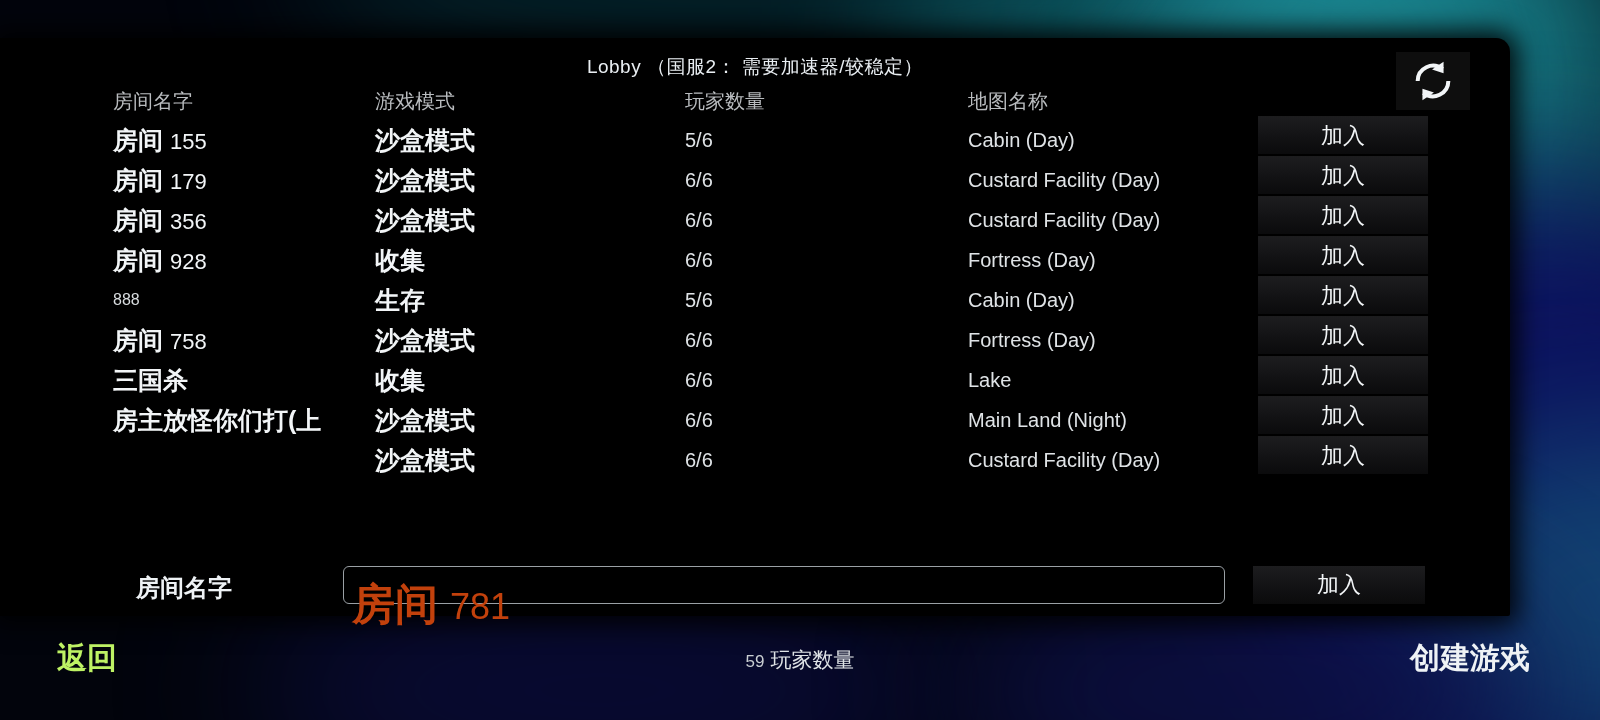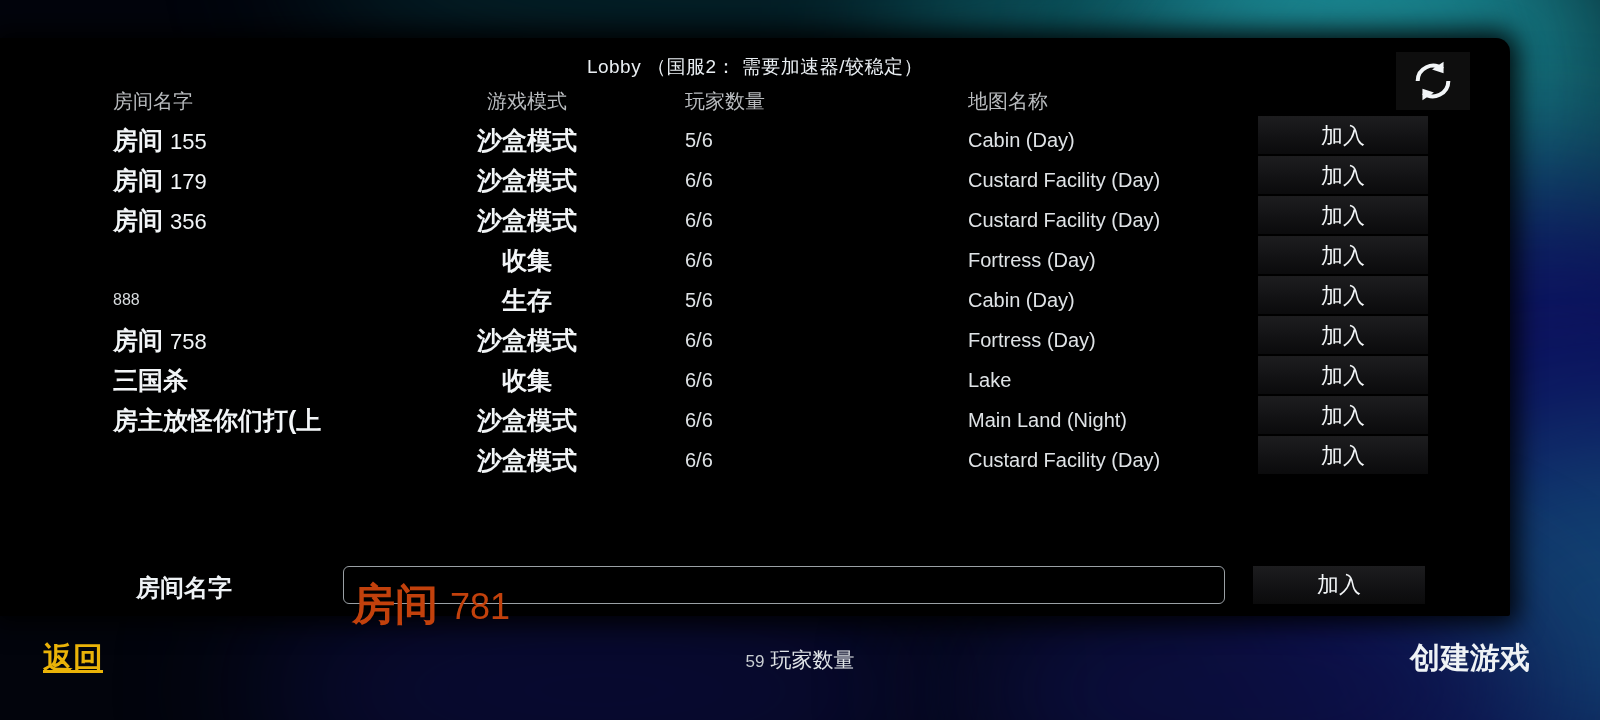--- a/index.html
+++ b/index.html
@@ -41,21 +41,21 @@
     background:rgba(255,255,255,.055);
     display:flex; align-items:center; justify-content:center; cursor:pointer;
   }
   #refresh svg { width:46px; height:46px; }
 
   
   #table { position:absolute; left:0; top:88px; width:1510px; }
   .row { position:relative; height:40px; }
   .hdr  { height:32px; }
   .c-name { position:absolute; left:113px;  top:0; width:285px; white-space:nowrap; overflow:visible; }
-  .c-mode { position:absolute; left:392px;  top:0; width:270px; white-space:nowrap;text-align:center; }
+  .c-mode { position:absolute; left:375px;  top:0; width:270px; white-space:nowrap; }
   .c-plyr { position:absolute; left:685px;  top:0; width:180px; white-space:nowrap; }
   .c-map  { position:absolute; left:968px;  top:0; width:290px; white-space:nowrap; }
   .c-join { position:absolute; left:1258px; top:-4px; width:170px; height:38px; }
 
   .hdr .c-name,.hdr .c-mode,.hdr .c-plyr,.hdr .c-map {
     color:#b9bcbf; font-size:20px; font-weight:400;
   }
 
   .nm { color:#f2f5f7; font-size:25px; font-weight:700; line-height:40px; }
   .nm .num { font-weight:400; font-size:22px; }
@@ -89,22 +89,22 @@
   #crvalue .num { font-weight:400; font-size:36px; }
   #crjoin {
     position:absolute; left:1253px; top:566px; width:172px; height:38px;
     line-height:38px; text-align:center; color:#f2f5f7; font-size:22px; cursor:pointer;
     background:linear-gradient(180deg,#1d1d1f 0%,#121214 55%,#0b0b0c 100%);
   }
 
   
   #bottom { position:absolute; left:0; top:616px; width:1600px; height:104px; }
   #back {
-    position:absolute; left:43px; top:22px; color:#eab308;
-    font-size:30px; font-weight:700; cursor:pointer;text-decoration:underline;
+    position:absolute; left:57px; top:22px; color:#bef264;
+    font-size:30px; font-weight:700; cursor:pointer;
   }
   #playercount {
     position:absolute; left:0; top:30px; width:1600px; text-align:center;
     color:#dfe3e6; font-size:21px;
   }
   #playercount .n { font-size:17px; color:#c9ced2; }
   #create {
     position:absolute; right:70px; top:22px; color:#eef2f5;
     font-size:30px; font-weight:700; cursor:pointer;
   }
@@ -171,20 +171,21 @@
     <div class="c-name nm"><span>房间</span> <span class="num">356</span></div>
     <div class="c-mode md">沙盒模式</div>
     <div class="c-plyr pl">6/6</div>
     <div class="c-map  mp">Custard Facility (Day)</div>
     <div class="c-join">
         <div class="joinbtn">加入</div>
       </div>
   </div>
 
   <div class="row">
+    <div class="c-name nm"><span>房间</span> <span class="num">928</span></div>
     <div class="c-mode md">收集</div>
     <div class="c-plyr pl">6/6</div>
     <div class="c-map  mp">Fortress (Day)</div>
     <div class="c-join">
         <div class="joinbtn">加入</div>
       </div>
   </div>
 
   <div class="row">
     <div class="c-name nm numonly">888</div>

